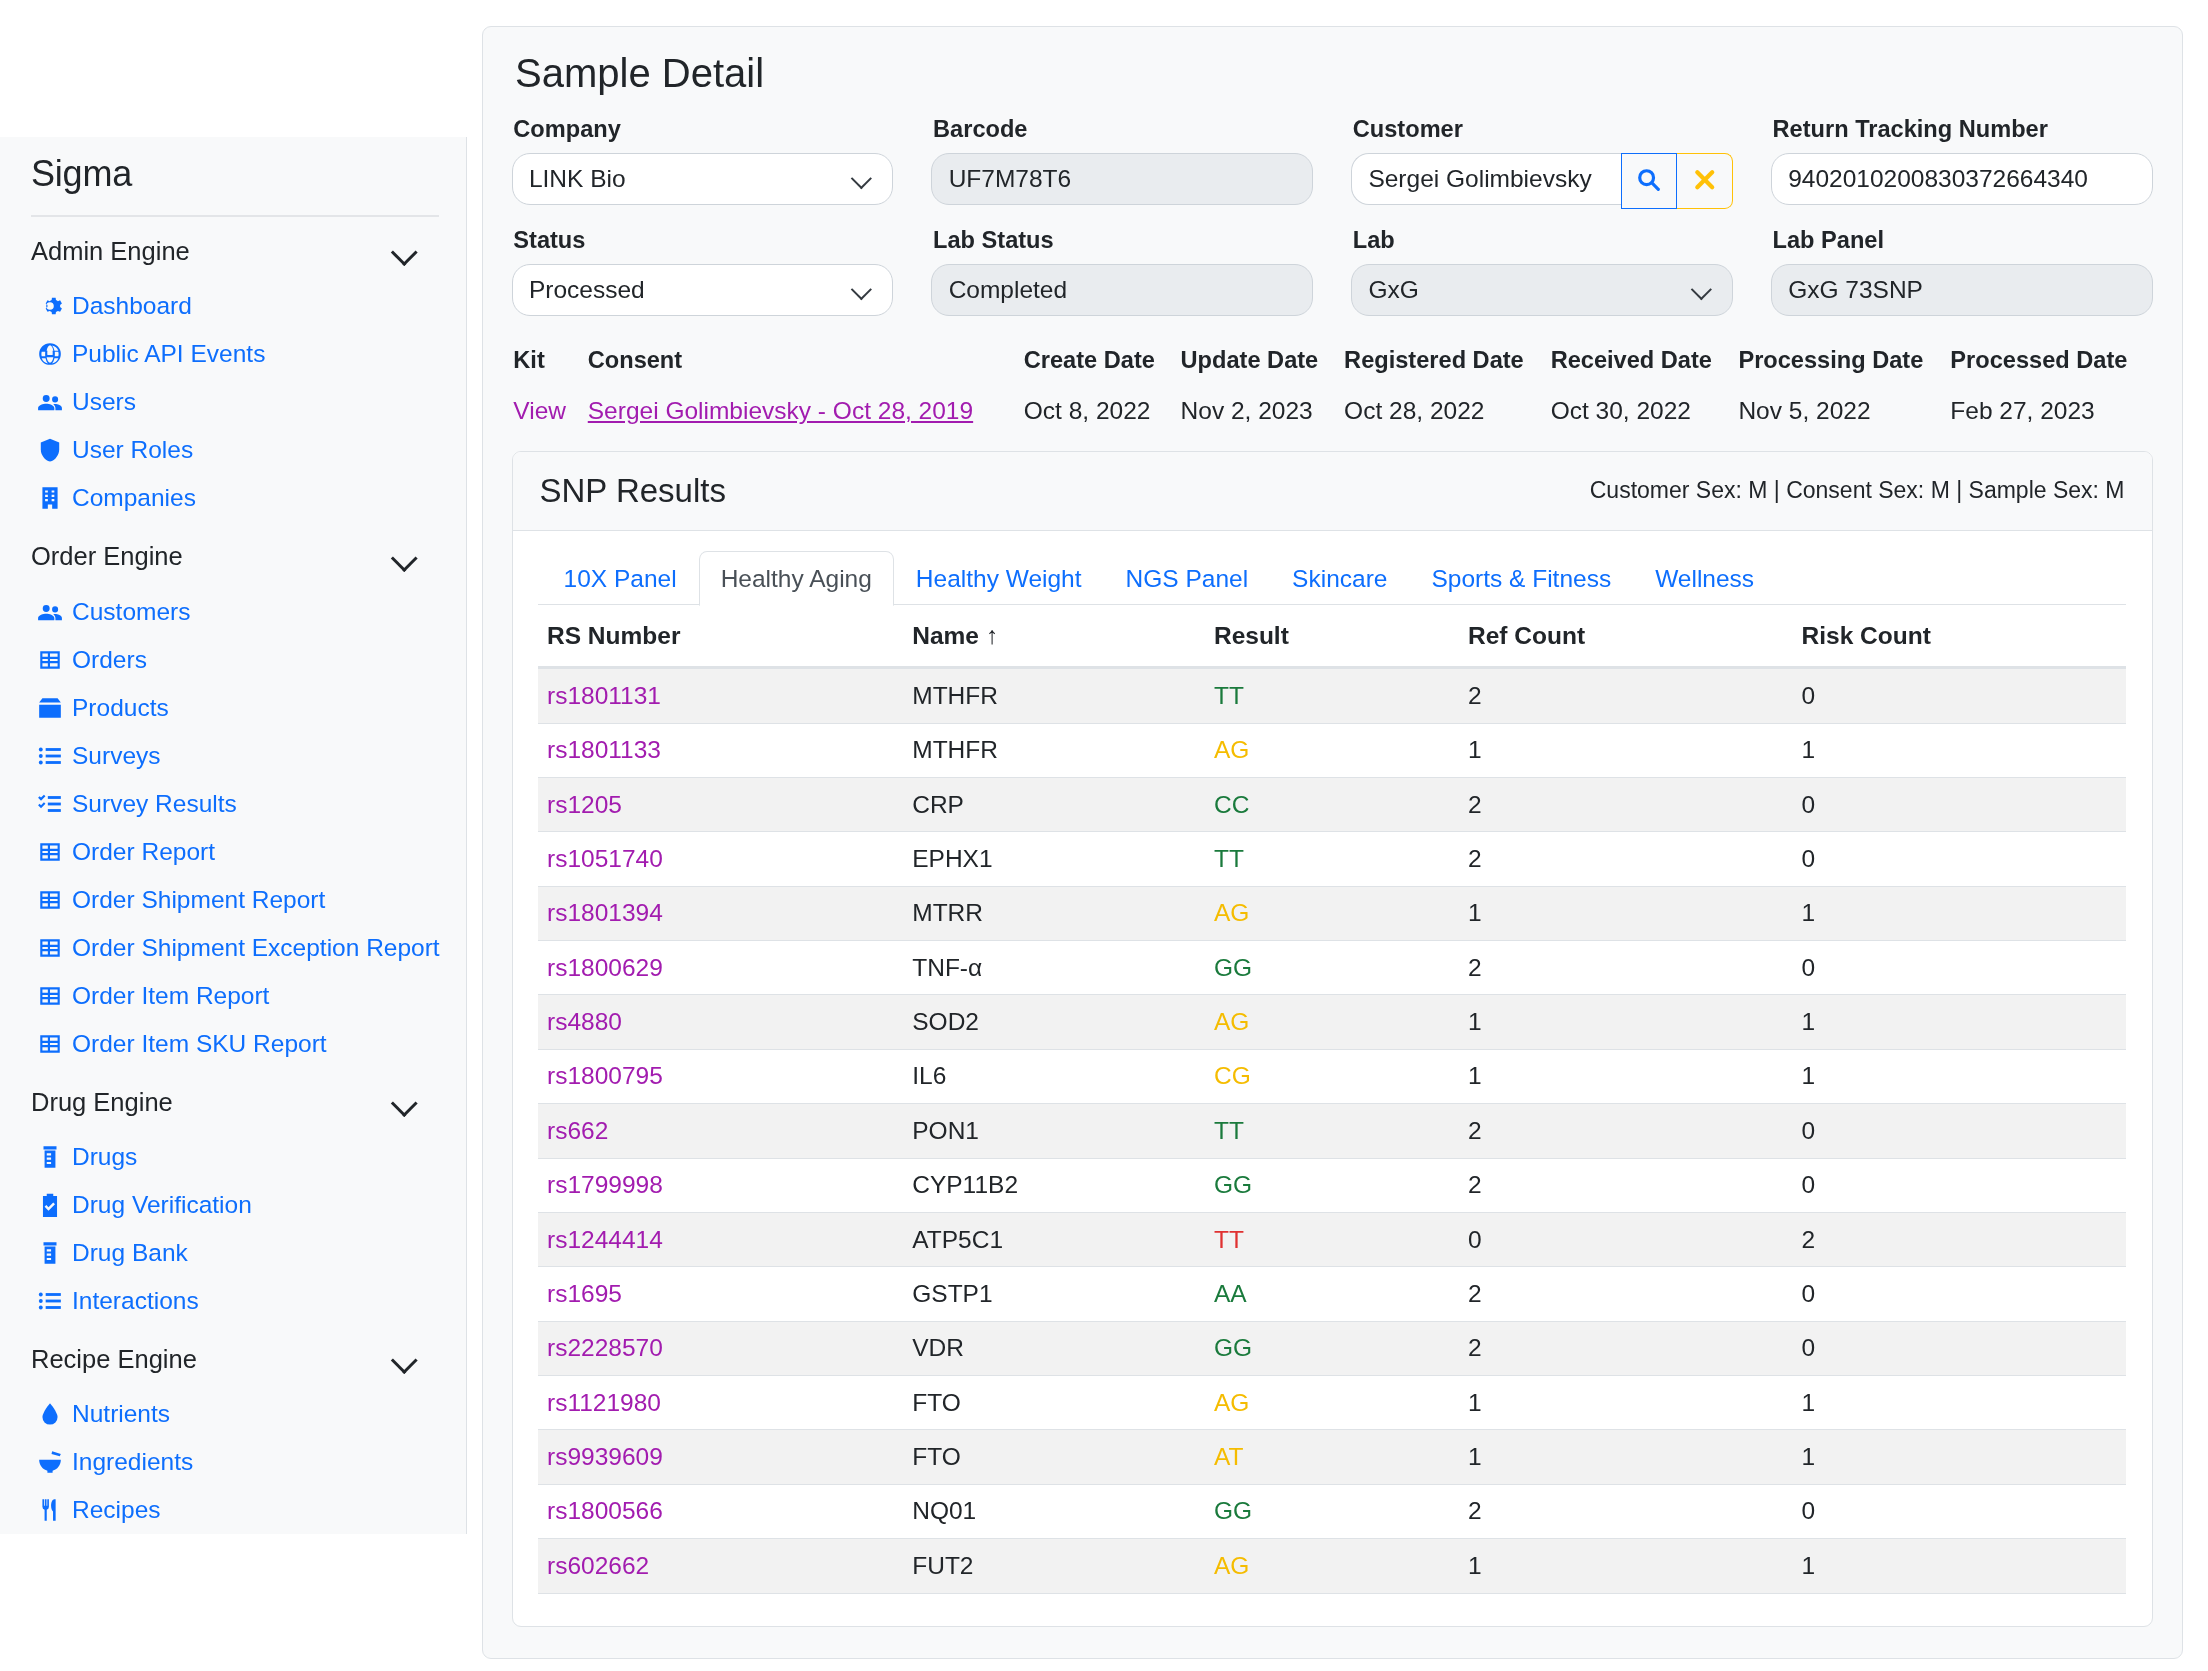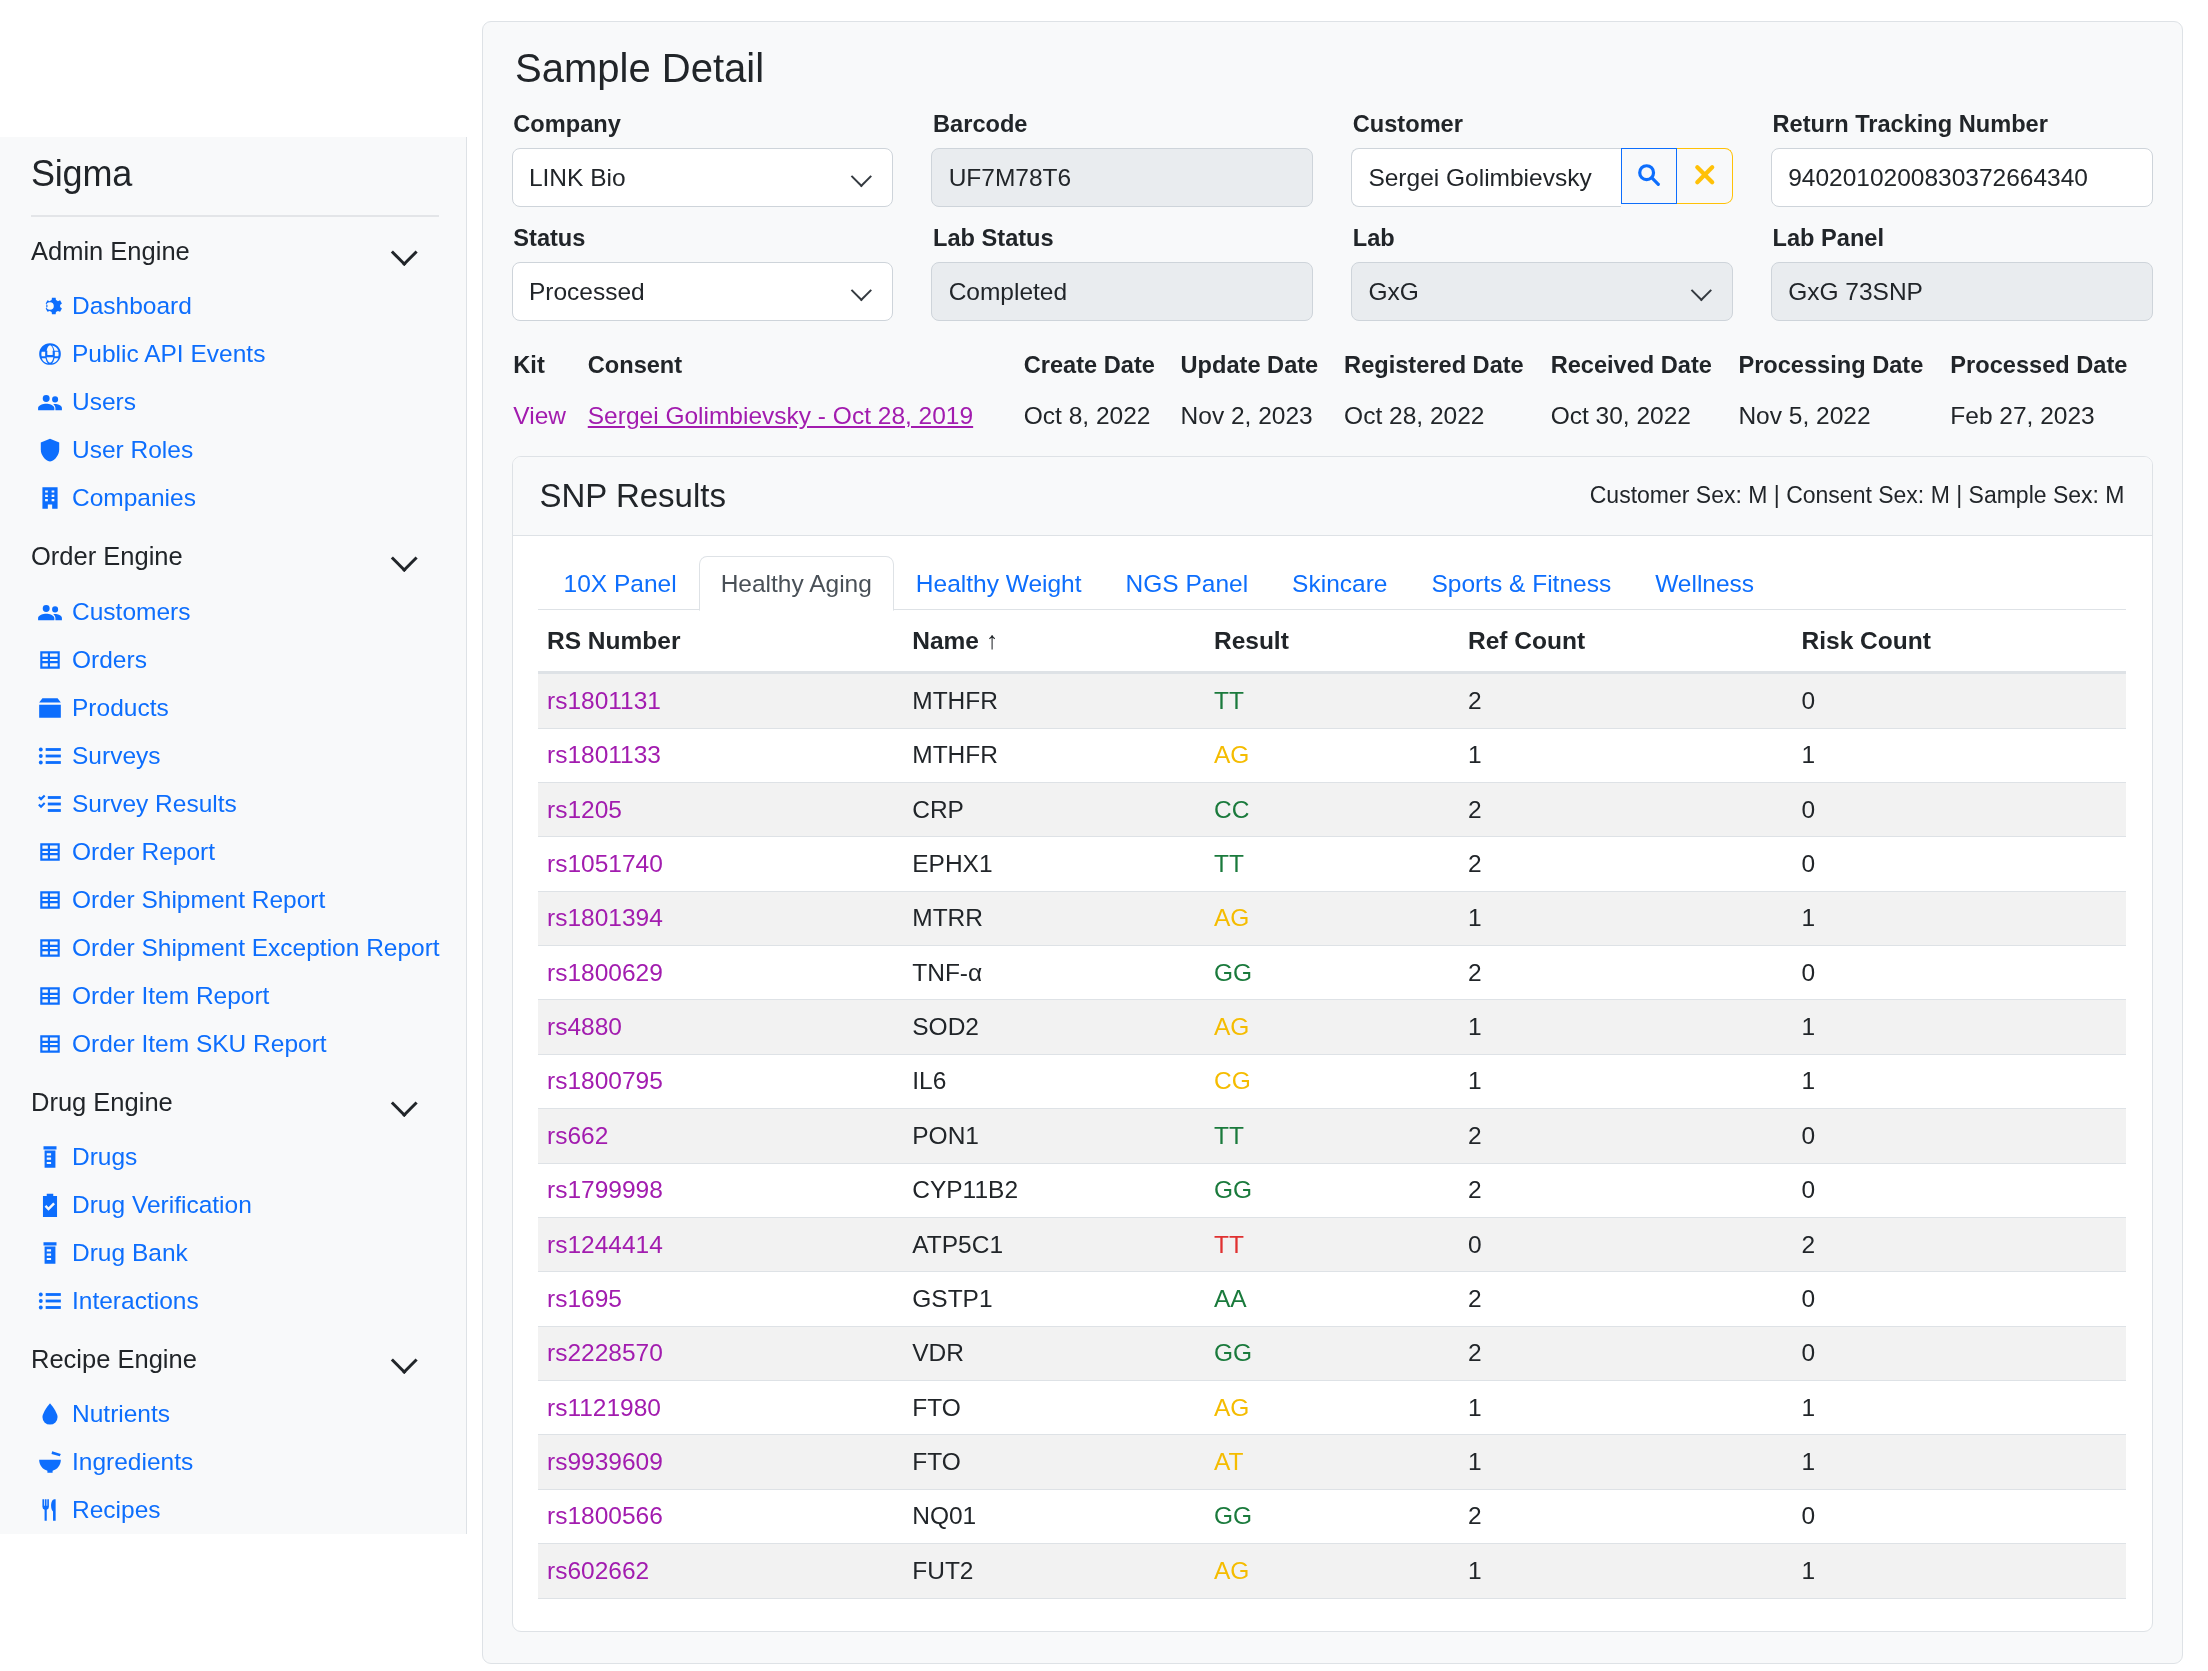--- a/index.html
+++ b/index.html
@@ -95,23 +95,23 @@
   }
   .field { margin-bottom: 18px; }
   .field-label {
     font-size: 23.6px;
     font-weight: bold;
     color: #212529;
     margin: 0 0 10px 1.8px;
     display: block;
   }
   .control {
-    height: 59px;
+    height: 52px;
     border: 1.8px solid #ced4da;
-    border-radius: 8px;
+    border-radius: 18px;
     background: #ffffff;
     display: flex;
     align-items: center;
     padding: 0 16.4px;
     font-size: 24.5px;
     color: #212529;
     width: 100%;
   }
   .control.readonly { background: #e9ecef; }
   .control.select { justify-content: space-between; cursor: pointer; }

